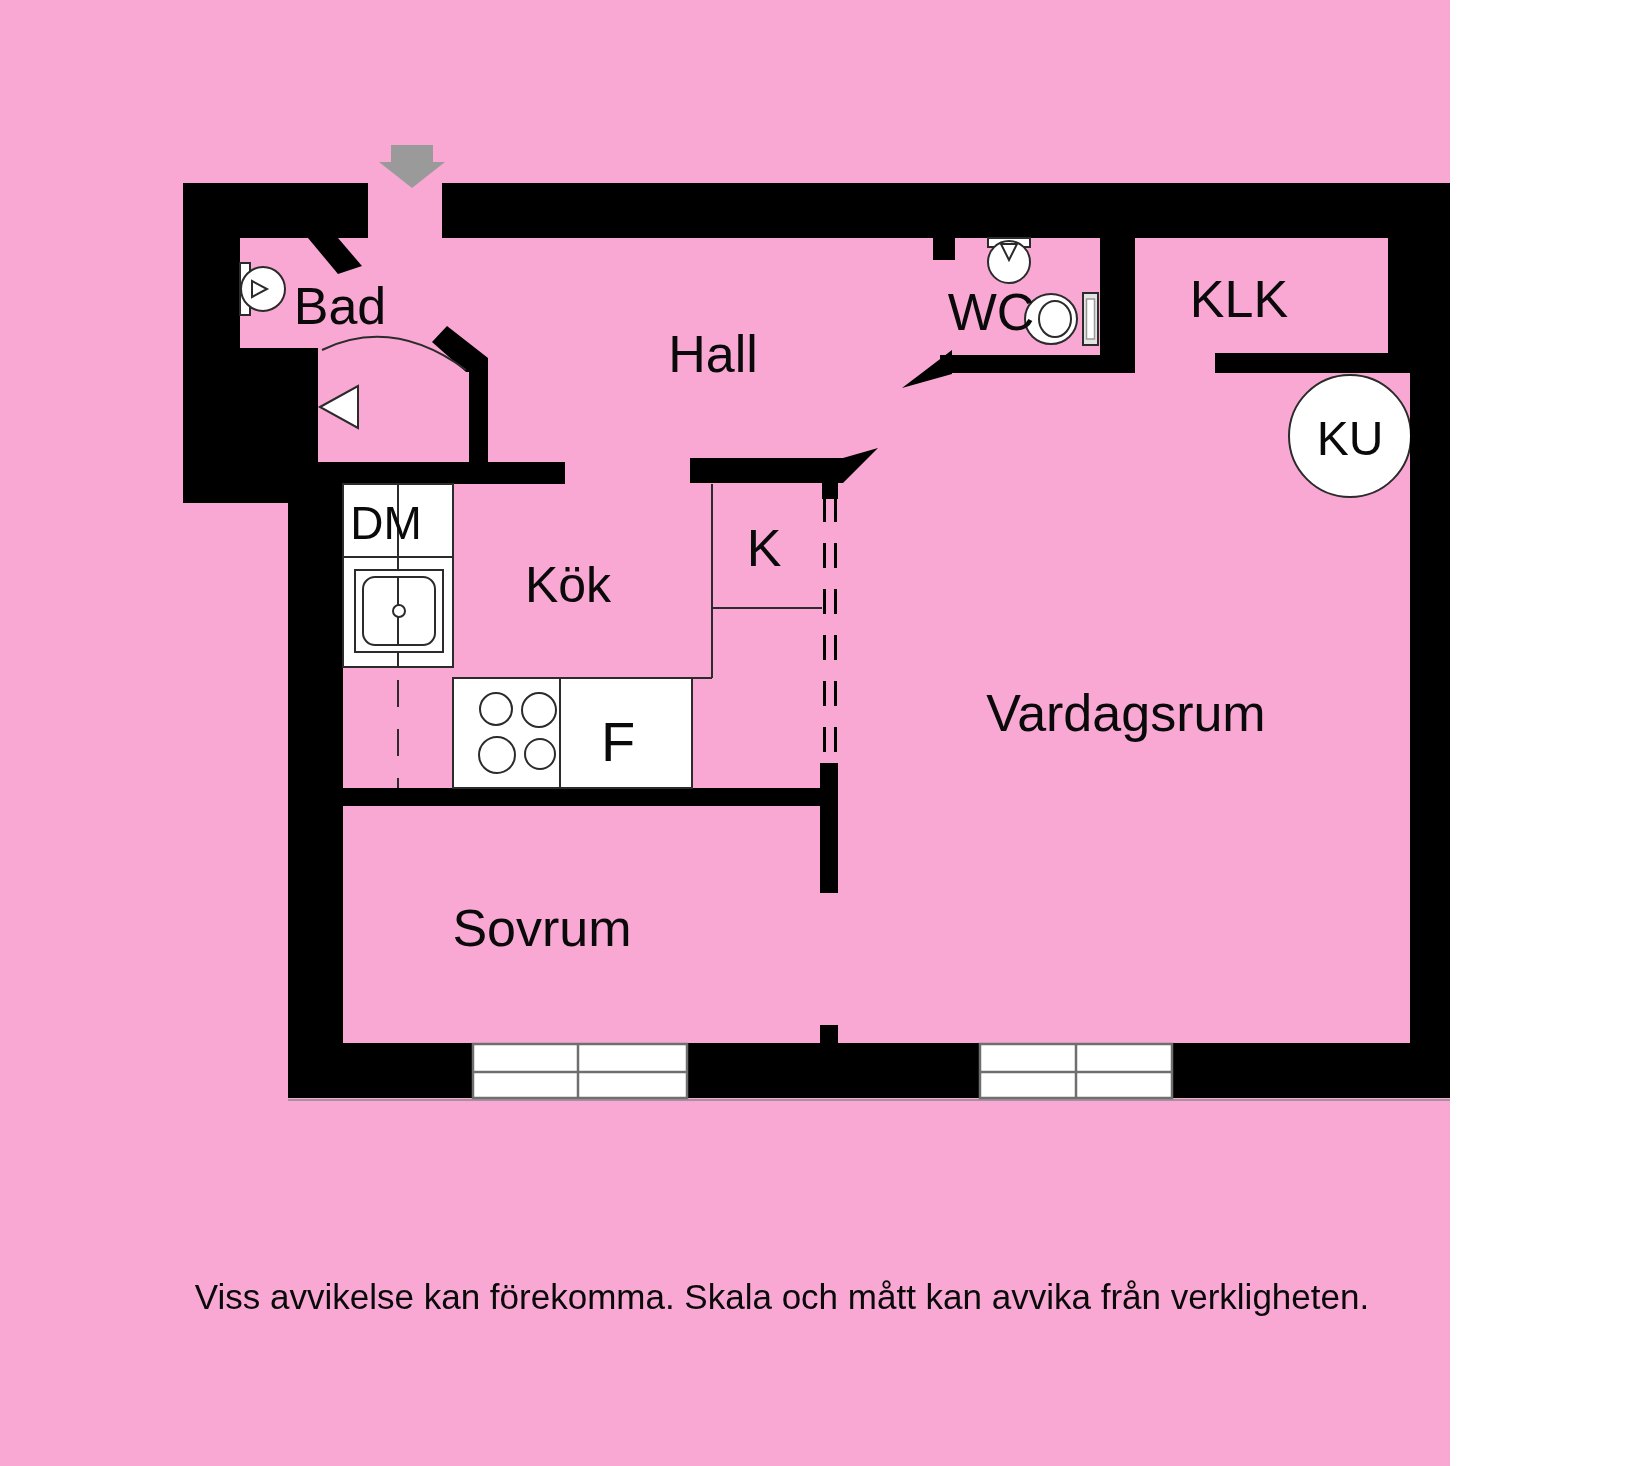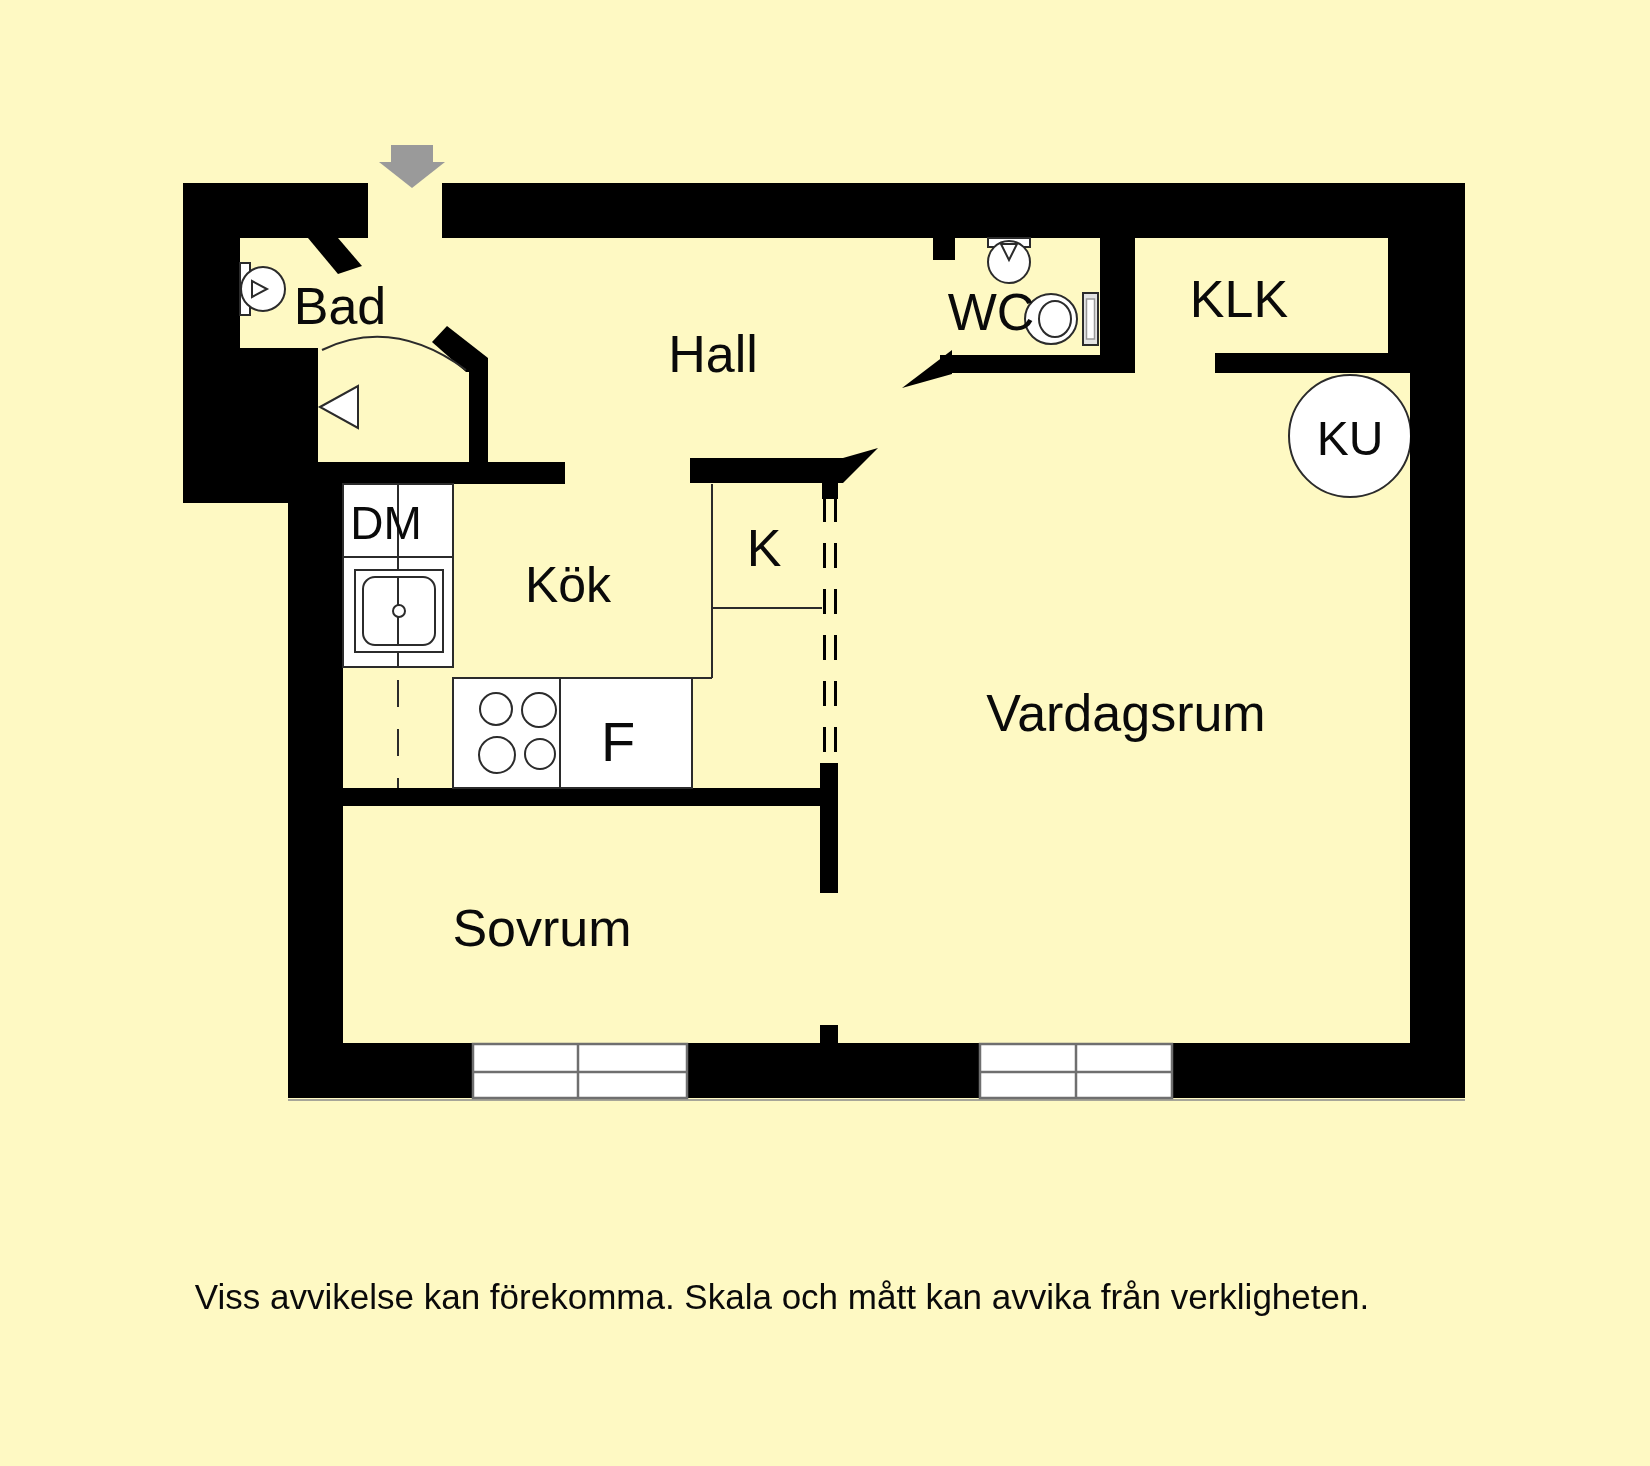--- a/index.html
+++ b/index.html
@@ -1,16 +1,16 @@
 <!DOCTYPE html>
 <html><head>
 <meta charset="utf-8">
 <style>
   html,body{margin:0;padding:0;background:#ffffff;}
-  .page{position:relative;width:1650px;height:1466px;background:#fef9c3;overflow:hidden;
+  .page{position:relative;width:1450px;height:1466px;background:#f9a8d4;overflow:hidden;
         font-family:"Liberation Sans", sans-serif;}
   svg{position:absolute;left:0;top:0;}
   .wall{fill:#000000;stroke:none;}
   .fline{stroke:#2b2b2b;stroke-width:2;fill:#ffffff;}
   .fline-nofill{stroke:#2b2b2b;stroke-width:2;fill:none;}
   .dashwall{stroke:#000000;stroke-width:3;fill:none;stroke-dasharray:25 21;}
   .counterdash{stroke:#2b2b2b;stroke-width:2;fill:none;stroke-dasharray:27 22;}
   .winframe{stroke:#6f6f6f;stroke-width:2.5;fill:#ffffff;}
   .winbar{stroke:#6f6f6f;stroke-width:2.5;}
   .sill{stroke:#8a8a8a;stroke-width:1.5;}

